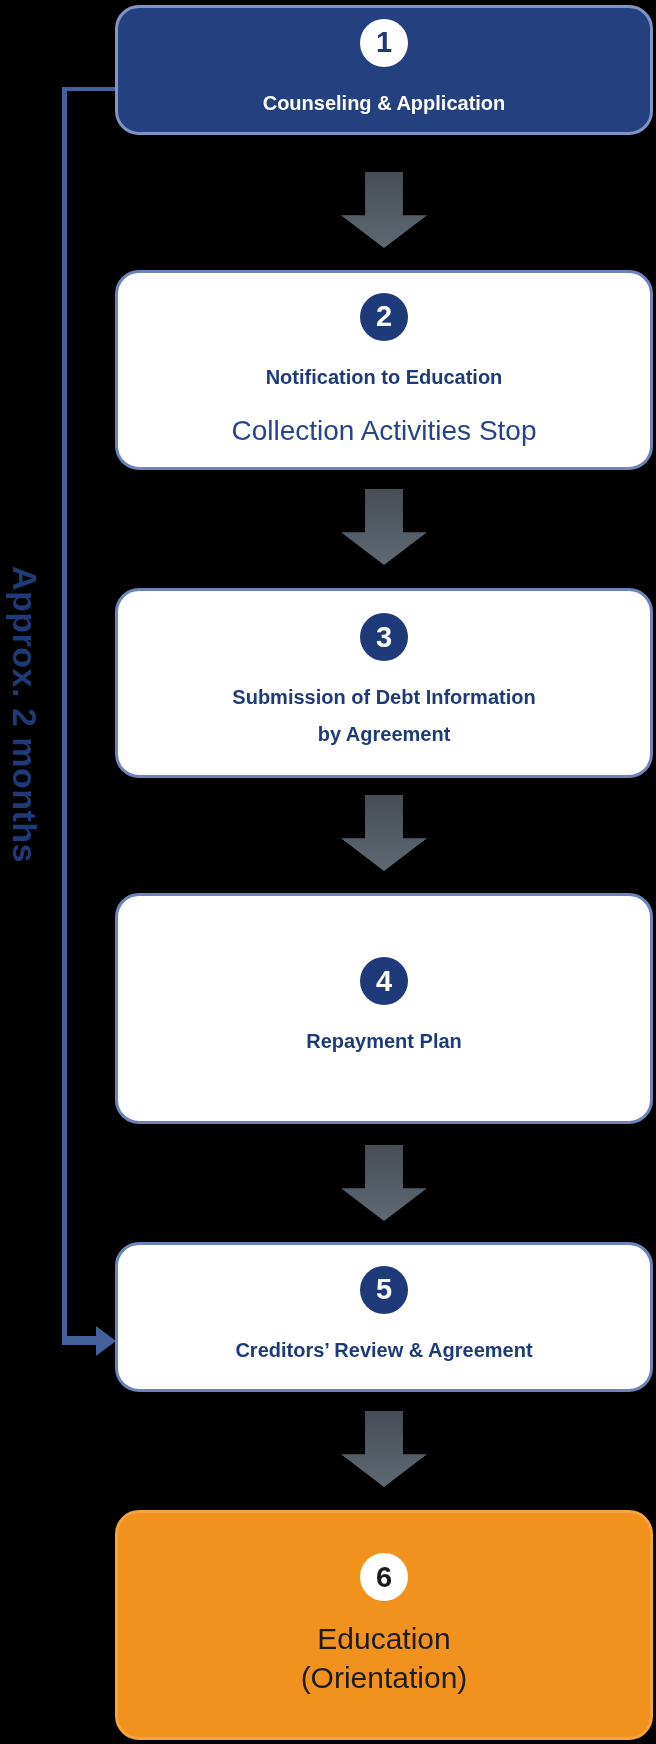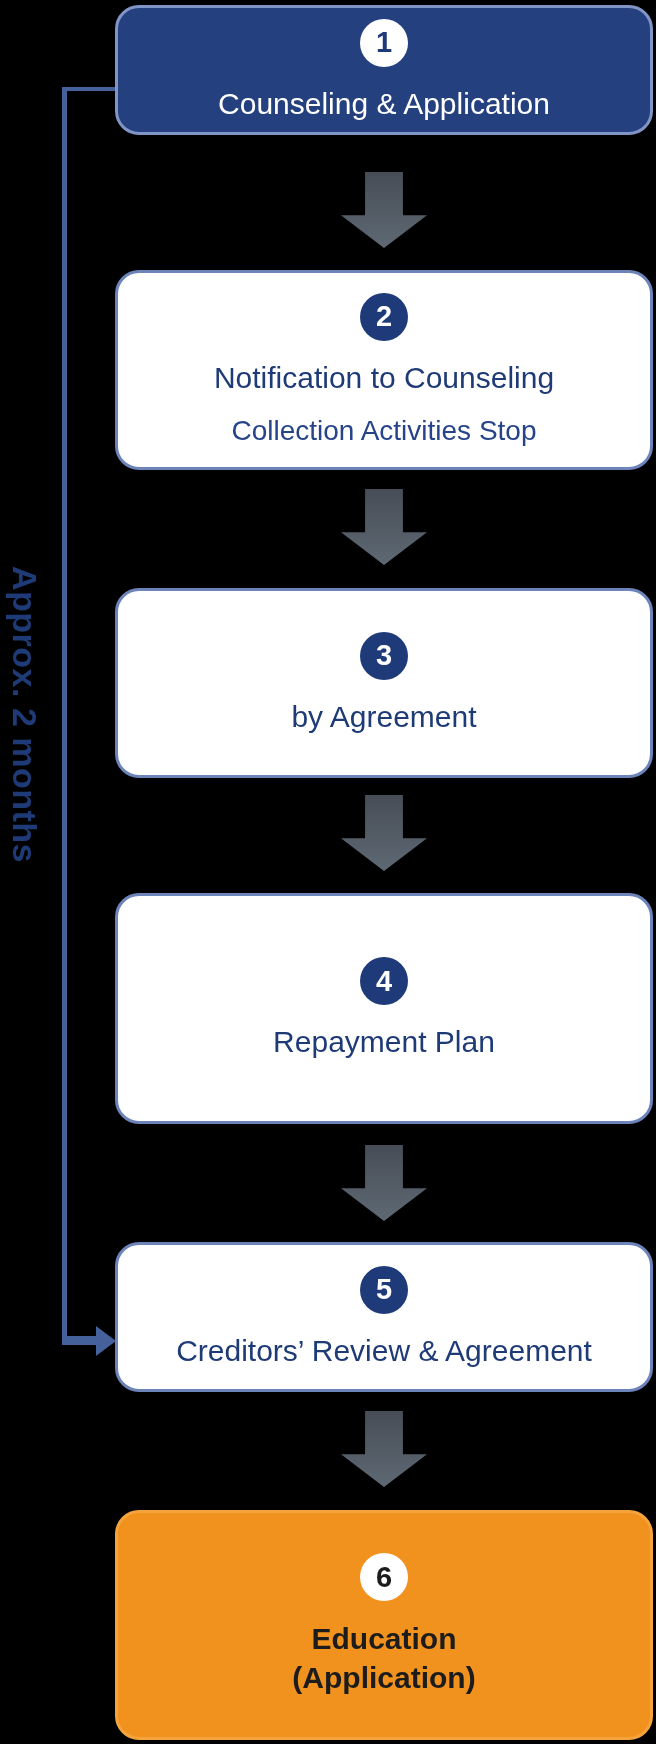--- a/index.html
+++ b/index.html
@@ -15,24 +15,24 @@
   .box.light{background:#FFFFFF;border:3px solid #6D84BB;}
   .box.accent{background:#F2921E;border:3px solid #F5A33C;}
   .badge{
     width:48px;height:48px;border-radius:50%;flex:0 0 auto;
     display:flex;align-items:center;justify-content:center;
     font-weight:bold;font-size:29px;margin-bottom:18px;
   }
   .badge.navy{background:#1E3A78;color:#FFFFFF;}
   .badge.white-navy{background:#FFFFFF;color:#1E3A78;}
   .badge.white-dark{background:#FFFFFF;color:#1C1C1C;}
-  .title{font-weight:normal;font-size:30px;line-height:37px;color:#1F3B77;max-width:532px;}
+  .title{font-weight:bold;font-size:20px;line-height:37px;color:#1F3B77;max-width:532px;}
   .primary .title{color:#FFFFFF;}
   .subtitle{font-weight:normal;font-size:28px;line-height:34px;color:#27438A;margin-top:18px;}
-  .accent-line{font-weight:bold;font-size:30px;line-height:39px;color:#1C1C1C;max-width:532px;}
+  .accent-line{font-weight:normal;font-size:30px;line-height:39px;color:#1C1C1C;max-width:532px;}
   .arrow{
     position:absolute;left:341px;width:86px;height:76px;
     background:linear-gradient(180deg,#474D56 0%,#5E6973 100%);
     clip-path:polygon(28% 0%,72% 0%,72% 57%,100% 57%,50% 100%,0% 57%,28% 57%);
   }
   .arrow-1{top:172px;} .arrow-2{top:489px;} .arrow-3{top:795px;} .arrow-4{top:1145px;} .arrow-5{top:1411px;}
   .bracket{position:absolute;background:#44619B;}
   .bracket-top{left:62px;top:87px;width:53px;height:4px;}
   .bracket-vert{left:62px;top:87px;width:5px;height:1258px;}
   .bracket-bottom{left:62px;top:1336px;width:36px;height:9px;}
@@ -59,28 +59,29 @@
 
   <div class="box primary" style="top:5px;height:130px;">
     <div class="badge white-navy">1</div>
     <div class="title">Counseling &amp; Application</div>
   </div>
 
   <div class="arrow arrow-1"></div>
 
   <div class="box light" style="top:270px;height:200px;">
     <div class="badge navy">2</div>
-    <div class="title">Notification to Counseling</div>
+    <div class="title">Notification to Education</div>
     <div class="subtitle">Collection Activities Stop</div>
   </div>
 
   <div class="arrow arrow-2"></div>
 
   <div class="box light" style="top:588px;height:190px;">
     <div class="badge navy">3</div>
+    <div class="title">Submission of Debt Information</div>
     <div class="title">by Agreement</div>
   </div>
 
   <div class="arrow arrow-3"></div>
 
   <div class="box light" style="top:893px;height:231px;">
     <div class="badge navy">4</div>
     <div class="title">Repayment Plan</div>
   </div>
 
@@ -89,16 +90,16 @@
   <div class="box light" style="top:1242px;height:150px;">
     <div class="badge navy">5</div>
     <div class="title">Creditors’ Review &amp; Agreement</div>
   </div>
 
   <div class="arrow arrow-5"></div>
 
   <div class="box accent" style="top:1510px;height:230px;">
     <div class="badge white-dark">6</div>
     <div class="accent-line">Education</div>
-    <div class="accent-line">(Application)</div>
+    <div class="accent-line">(Orientation)</div>
   </div>
 
 </div>
 
 </body></html>

